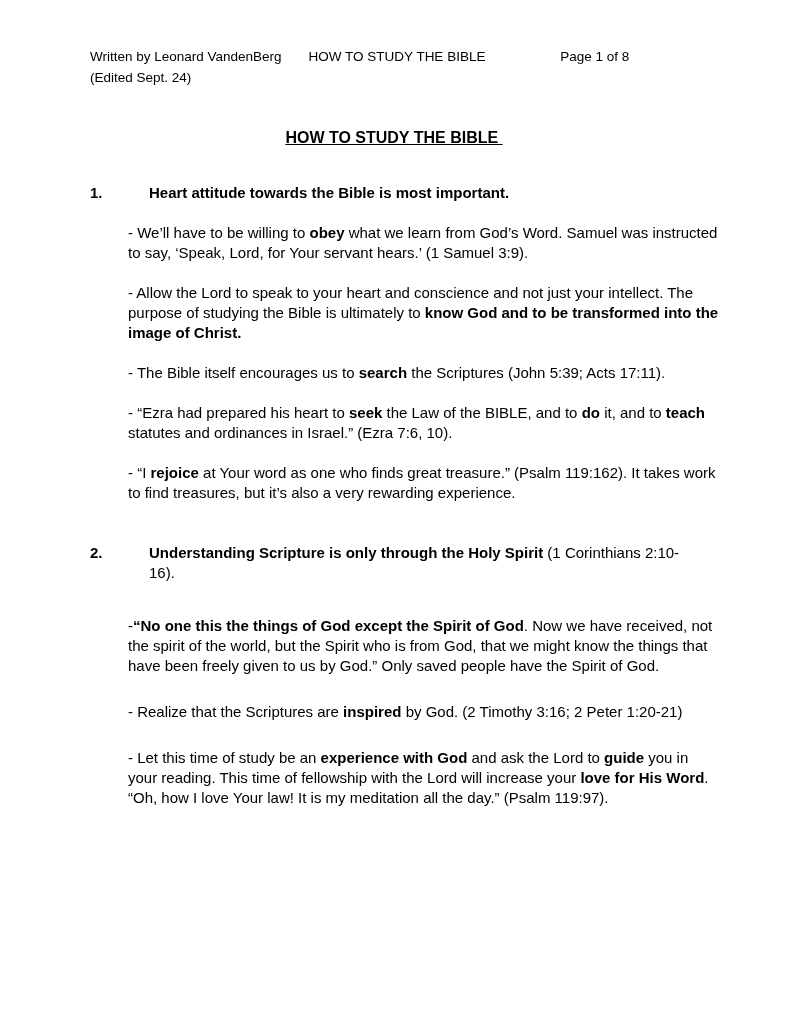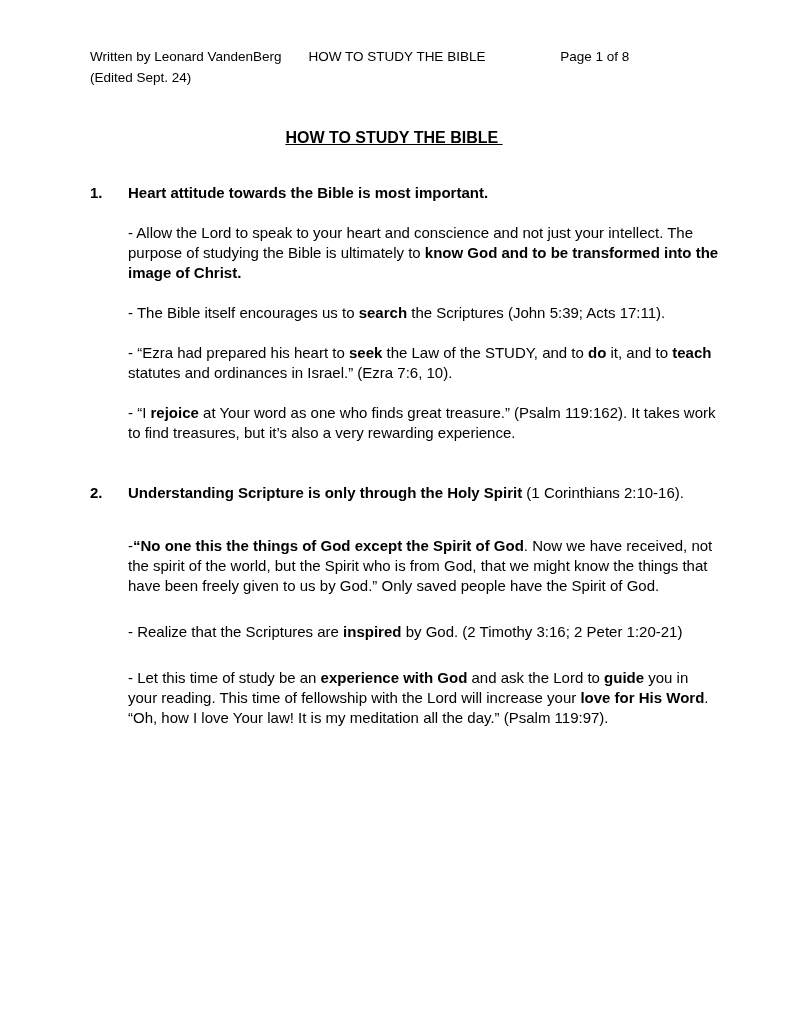--- a/index.html
+++ b/index.html
@@ -57,20 +57,21 @@
   }
   .section-heading .num {
     flex: 0 0 auto;
     margin-left: 90px;
     width: 38px;
     font-weight: bold;
   }
   .section-heading .htext {
     flex: 1 1 auto;
     margin-right: 84px;
+    margin-left: 21px;
   }
   .para {
     margin: 20px 0 0 128px;
     width: 592px;
   }
   .section-2 { margin-top: 40px; }
   .section-2 .para { margin-top: 26px; }
   .section-2 .para.lead { margin-top: 33px; }
   b { font-weight: bold; }
 </style>
@@ -90,23 +91,24 @@
 
   <h1 class="doc-title">HOW TO STUDY THE BIBLE </h1>
 
   <div class="content">
 
     <div class="section section-1">
       <div class="section-heading">
         <span class="num">1.</span>
         <span class="htext"><b>Heart attitude towards the Bible is most important.</b></span>
       </div>
+      <p class="para"><span>- We’ll have to be willing to </span><b>obey</b><span> what we learn from God’s Word. Samuel was instructed to say, ‘Speak, Lord, for Your servant hears.’ (1 Samuel 3:9).</span></p>
       <p class="para"><span>- Allow the Lord to speak to your heart and conscience and not just your intellect. The purpose of studying the Bible is ultimately to </span><b>know God and to be transformed into the image of Christ.</b></p>
       <p class="para"><span>- The Bible itself encourages us to </span><b>search</b><span> the Scriptures (John 5:39; Acts 17:11).</span></p>
-      <p class="para"><span>- “Ezra had prepared his heart to </span><b>seek</b><span> the Law of the STUDY, and to </span><b>do</b><span> it, and to </span><b>teach</b><span> statutes and ordinances in Israel.” (Ezra 7:6, 10).</span></p>
+      <p class="para"><span>- “Ezra had prepared his heart to </span><b>seek</b><span> the Law of the BIBLE, and to </span><b>do</b><span> it, and to </span><b>teach</b><span> statutes and ordinances in Israel.” (Ezra 7:6, 10).</span></p>
       <p class="para"><span>- “I </span><b>rejoice</b><span> at Your word as one who finds great treasure.” (Psalm 119:162). It takes work to find treasures, but it’s also a very rewarding experience.</span></p>
     </div>
 
     <div class="section section-2">
       <div class="section-heading">
         <span class="num">2.</span>
         <span class="htext"><b>Understanding Scripture is only through the Holy Spirit</b><span> (1 Corinthians 2:10-16).</span></span>
       </div>
       <p class="para lead"><span>-</span><b>“No one this the things of God except the Spirit of God</b><span>. Now we have received, not the spirit of the world, but the Spirit who is from God, that we might know the things that have been freely given to us by God.” Only saved people have the Spirit of God.</span></p>
       <p class="para"><span>- Realize that the Scriptures are </span><b>inspired</b><span> by God. (2 Timothy 3:16; 2 Peter 1:20-21)</span></p>

